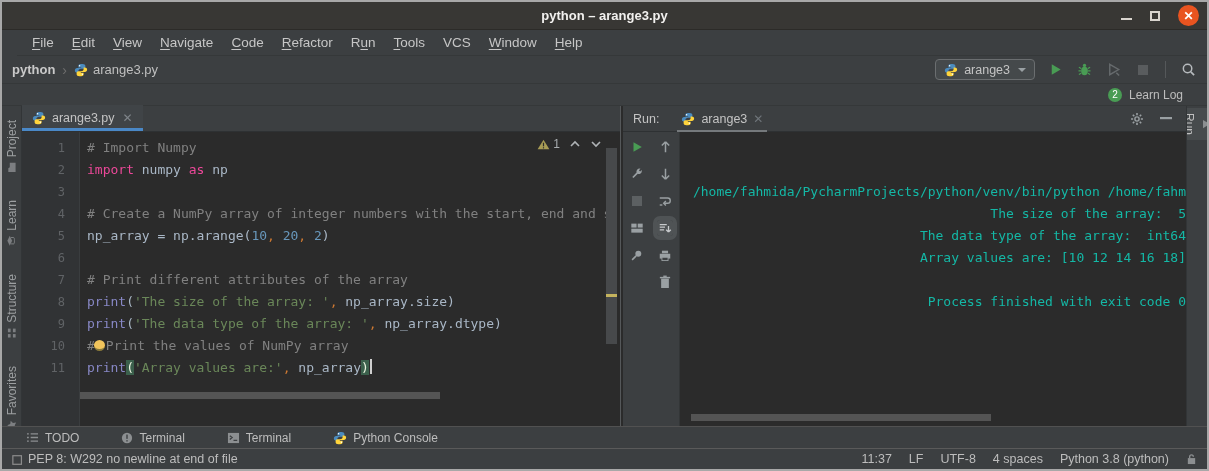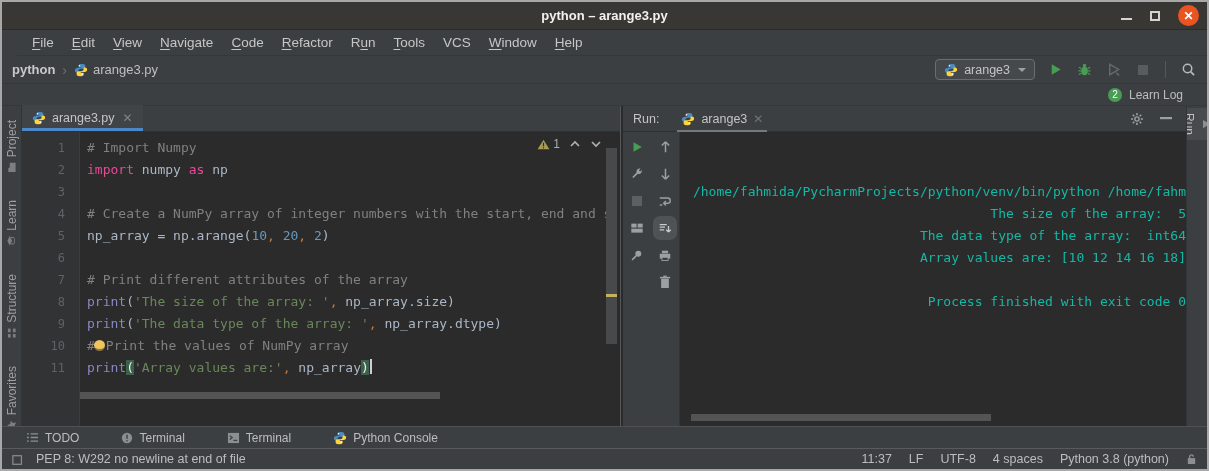--- a/index.html
+++ b/index.html
@@ -104,21 +104,21 @@
   .console{flex:1;background:#2B2B2B;border-left:1px solid #333637;padding:4px 0 0 10px;
     font-family:"DejaVu Sans Mono",monospace;font-size:13px;color:#14b8a6;white-space:pre;overflow:hidden;position:relative;}
   .console-line{height:22px;line-height:22px;}
   .con-hscroll{position:absolute;left:11px;bottom:5px;width:300px;height:7px;background:#545454;}
   
   .bottombar{height:22px;flex:0 0 22px;background:#3C3F41;border-top:1px solid #515151;
     display:flex;align-items:center;gap:42px;padding-left:24px;font-size:12px;color:#bdbdbd;}
   .bb-item{display:flex;align-items:center;gap:6px;}
   .statusbar{height:21px;flex:0 0 21px;background:#3C3F41;border-top:1px solid #5a5a5a;
     display:flex;align-items:center;padding:0 10px;font-size:12.5px;color:#bdbdbd;}
-  .sb-left{display:flex;align-items:flex-end;gap:12px;}
+  .sb-left{display:flex;align-items:flex-end;gap:4px;}
   .sb-right{margin-left:auto;display:flex;align-items:center;gap:17px;}
   svg{display:block;}
 </style>
 </head>
 <body>
 
 <div class="window">
 
   <div class="titlebar">
     <div class="title-text">python – arange3.py</div>

